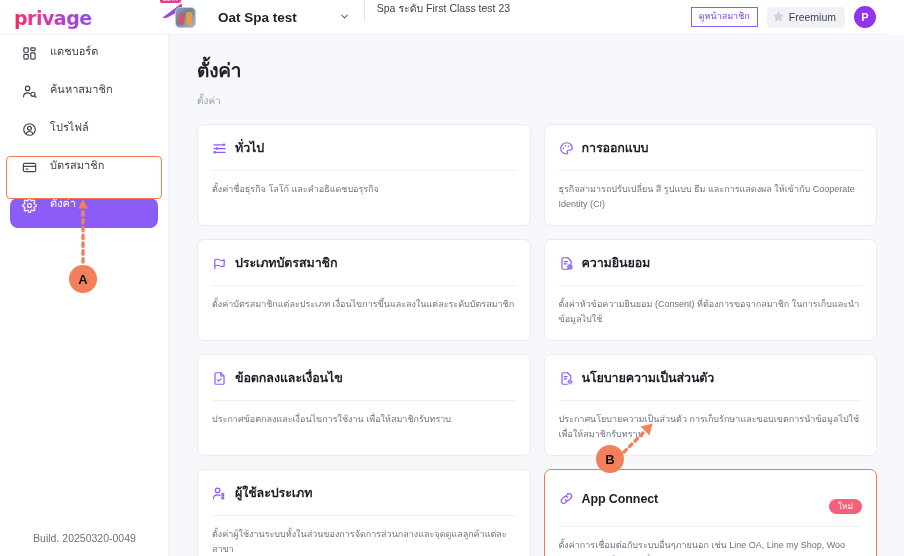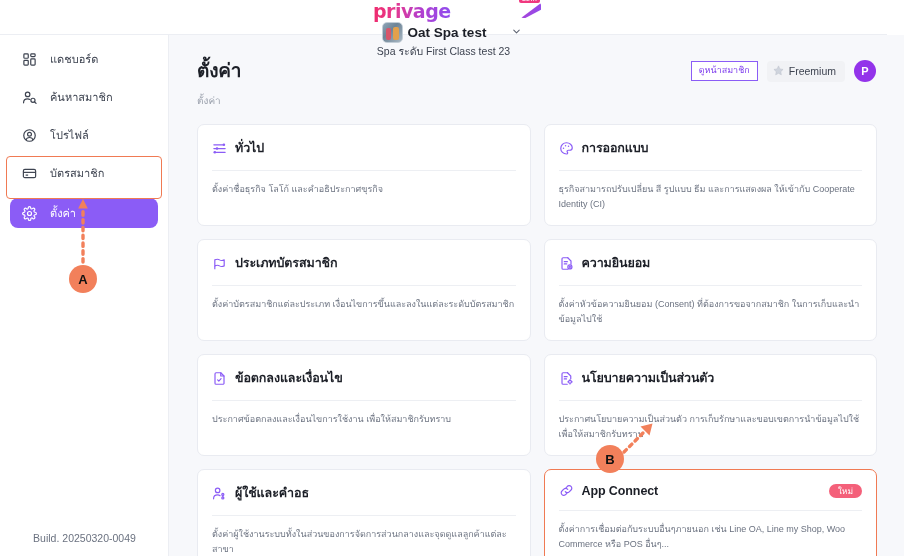--- a/index.html
+++ b/index.html
@@ -7,45 +7,44 @@
     width: 904px; height: 556px;
     font-family: "Liberation Sans", "DejaVu Sans", sans-serif;
     background: #ffffff;
     overflow: hidden;
   }
   #app { position: relative; width: 904px; height: 556px; background:#fff; }
 
   
   .header {
     position: absolute; left:0; top:0; width:887px; height:35px;
-    background:#ffffff; display:flex; align-items:center;
+    background:#ffffff; display:flex; 
     border-bottom:1px solid #eceef3;
     z-index: 5;
-    flex-direction: column;
   }
   .logo-wrap { width:169px; height:35px; display:flex; align-items:center; padding-left:14px; position:relative;}
   .logo {
     position:relative; font-size:19px; font-weight:bold; letter-spacing:-0.5px;
     background: linear-gradient(95deg,#ef2a6b 0%, #e6398f 28%, #b13fd0 62%, #8d4ef0 100%);
     -webkit-background-clip:text; background-clip:text; color:transparent;
     font-family:"DejaVu Sans", sans-serif;
   }
   .logo-swoosh{
     position:absolute; right:-13px; top:3px; width:20px; height:15px;
     background:linear-gradient(120deg,#b13fd0,#8d4ef0);
     clip-path: polygon(0% 100%, 100% 0%, 100% 45%, 22% 100%);
     border-radius:2px;
   }
   .beta-badge{
     position:absolute; right:-12px; top:-5px;
     background:#f0387f; color:#fff; font-size:5px; font-weight:bold;
     padding:1px 3px; border-radius:2px; letter-spacing:0.4px;
   }
 
-  .ws-select{ display:flex; align-items:center; gap:5px; margin-left:17px; }
+  .ws-select{ display:flex; align-items:center; gap:22px; margin-left:6px; }
   .ws-icon{
     width:21px;height:21px;border-radius:5px;
     background: linear-gradient(135deg,#8fa5b8 0%, #6d8496 40%, #aab8c4 100%);
     position:relative; overflow:hidden; flex:none;
     border:1px solid #c2cdd6;
   }
   .ws-icon:before{content:"";position:absolute;left:3px;top:5px;width:5px;height:12px;background:#d7556a;border-radius:2px;}
   .ws-icon:after{content:"";position:absolute;left:10px;top:4px;width:6px;height:13px;background:#e2a04c;border-radius:2px;}
   .ws-name{ font-size:13.5px; font-weight:bold; color:#1c1f27; }
   .chev{ margin-left:20px; color:#5c6270; font-size:12px; line-height:1;}
@@ -69,21 +68,21 @@
     display:flex;align-items:center;justify-content:center;
   }
 
   
   .sidebar{
     position:absolute; left:0; top:35px; width:169px; height:521px;
     background:#ffffff; border-right:1px solid #eceef3;
   }
   .nav{ padding:11px 10px 0 10px; }
   .nav-item{
-    display:flex; align-items:center; gap:13px;
+    display:flex; align-items:flex-start; gap:13px;
     height:26px; padding:0 12px; margin-bottom:12px;
     border-radius:7px; color:#3d4350; font-size:11px;
     background:transparent;
   }
   .nav-item.active{
     background:#8b5cf6; color:#ffffff; height:30px; border-radius:8px;
     font-weight:normal;
   }
   .nav-ico{ width:15px;height:15px; flex:none; display:block; }
   .nav-label{ line-height:1; }
@@ -112,21 +111,21 @@
   }
   .card{
     background:#fff; border:1px solid #e9ebf1; border-radius:7px;
     padding:13px 14px 14px 14px; min-height:85px; position:relative;
   }
   .card-head{ display:flex; align-items:center; gap:8px; }
   .card-ico{ width:15px;height:15px;flex:none;display:block; }
   .card-title{ font-size:12.5px; font-weight:bold; color:#1c1f27; letter-spacing:-.1px;}
   .new-badge{
     margin-left:auto; background:#f4607a; color:#fff; font-size:8.5px;
-    border-radius:9px; padding:3px 9px; line-height:1; white-space:nowrap;
+    border-radius:9px; padding:3px 9px; line-height:1; white-space:nowrap;margin-top:16px;
   }
   .card-rule{ height:1px; background:#edeff3; margin:12px 0 11px 0; }
   .card-desc{ font-size:9px; color:#6b7280; line-height:1.62; }
 
   .card.highlight{ border:1.6px solid #f07a53; }
 
   
   .marker{
     position:absolute; width:28px;height:28px;border-radius:50%;
     background:#f2805b; color:#111; font-weight:bold; font-size:13px;
@@ -256,21 +255,21 @@
             <svg width="15" height="15" viewBox="0 0 24 24" fill="none" stroke="#8b5cf6" stroke-width="2" stroke-linecap="round">
                 <path d="M3 6h14M3 12h18M7 18h14"></path>
                 <circle cx="19" cy="6" r="2.1" fill="#8b5cf6" stroke="none"></circle>
                 <circle cx="8" cy="12" r="2.1" fill="#8b5cf6" stroke="none"></circle>
                 <circle cx="4.5" cy="18" r="2.1" fill="#8b5cf6" stroke="none"></circle>
               </svg>
           </span>
           <span class="card-title">ทั่วไป</span>
         </div>
         <div class="card-rule"></div>
-        <div class="card-desc">ตั้งค่าชื่อธุรกิจ โลโก้ และคำอธิประกาศขุรกิจ</div>
+        <div class="card-desc">ตั้งค่าชื่อธุรกิจ โลโก้ และคำอธิแดชบอรุรกิจ</div>
       </div>
 
       <div class="card">
         <div class="card-head">
           <span class="card-ico">
             <svg width="15" height="15" viewBox="0 0 24 24" fill="none" stroke="#8b5cf6" stroke-width="1.9">
                 <path d="M12 2.8c-5.1 0-9.2 4-9.2 9 0 5 4.1 9 9.2 9 1.1 0 1.9-.8 1.9-1.8 0-.5-.2-.9-.5-1.2-.3-.3-.5-.7-.5-1.2 0-1 .9-1.8 1.9-1.8h2.2c2.3 0 4.2-1.8 4.2-4.1 0-4.4-4.1-7.9-9.2-7.9z"></path>
                 <circle cx="7.2" cy="11.5" r="1.2" fill="#8b5cf6" stroke="none"></circle>
                 <circle cx="10.5" cy="7.4" r="1.2" fill="#8b5cf6" stroke="none"></circle>
                 <circle cx="15.2" cy="8.2" r="1.2" fill="#8b5cf6" stroke="none"></circle>
@@ -350,21 +349,21 @@
         <div class="card-head">
           <span class="card-ico">
             <svg width="15" height="15" viewBox="0 0 24 24" fill="none" stroke="#8b5cf6" stroke-width="1.9" stroke-linecap="round">
                 <circle cx="9" cy="7" r="3.6"></circle>
                 <path d="M2.5 20.5c0-3.6 2.9-6.2 6.5-6.2 1.5 0 2.9.4 4 1.2"></path>
                 <circle cx="17.3" cy="13.4" r="1.7"></circle>
                 <circle cx="17.3" cy="19" r="1.7"></circle>
                 <path d="M17.3 15.1v2.2"></path>
               </svg>
           </span>
-          <span class="card-title">ผู้ใช้และคำอธ</span>
+          <span class="card-title">ผู้ใช้ละประเภท</span>
         </div>
         <div class="card-rule"></div>
         <div class="card-desc">ตั้งค่าผู้ใช้งานระบบทั้งในส่วนของการจัดการส่วนกลางและจุดดูแลลูกค้าแต่ละสาขา</div>
       </div>
 
       <div class="card highlight">
         <div class="card-head">
           <span class="card-ico">
             <svg width="15" height="15" viewBox="0 0 24 24" fill="none" stroke="#8b5cf6" stroke-width="1.9" stroke-linecap="round">
                 <path d="M10 13.8a4.2 4.2 0 006.3.5l2.6-2.6a4.2 4.2 0 10-5.9-5.9l-1.5 1.5"></path>

